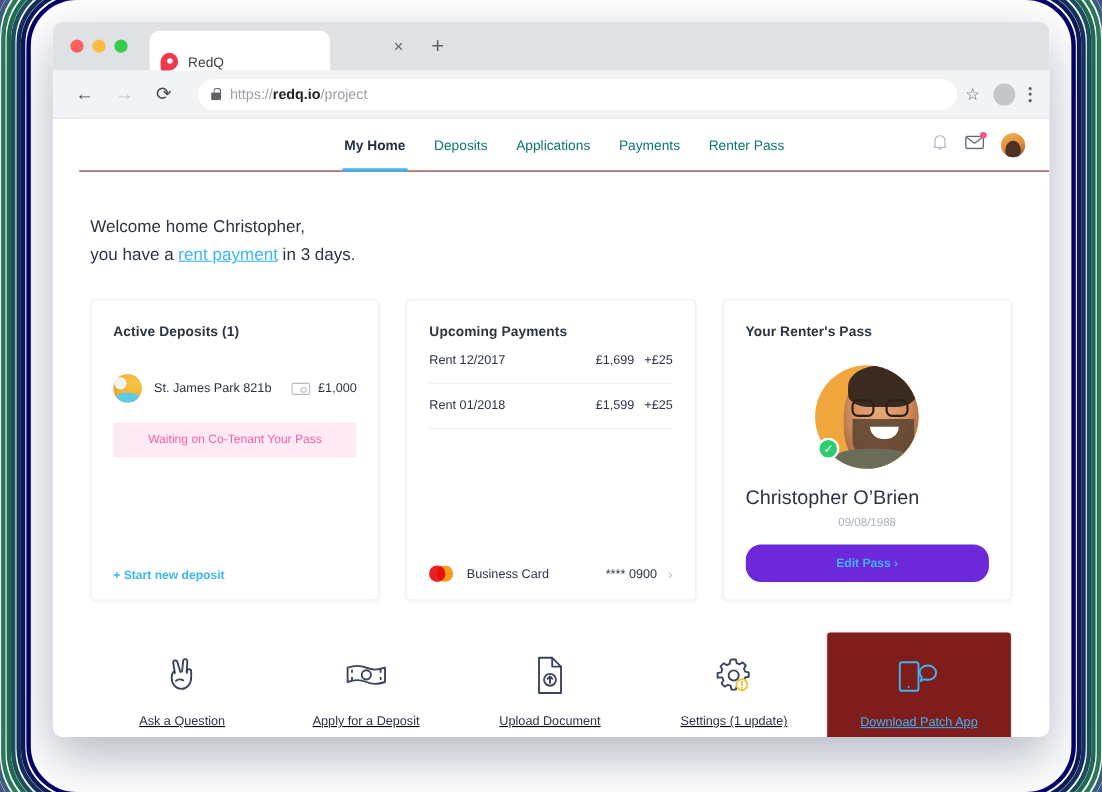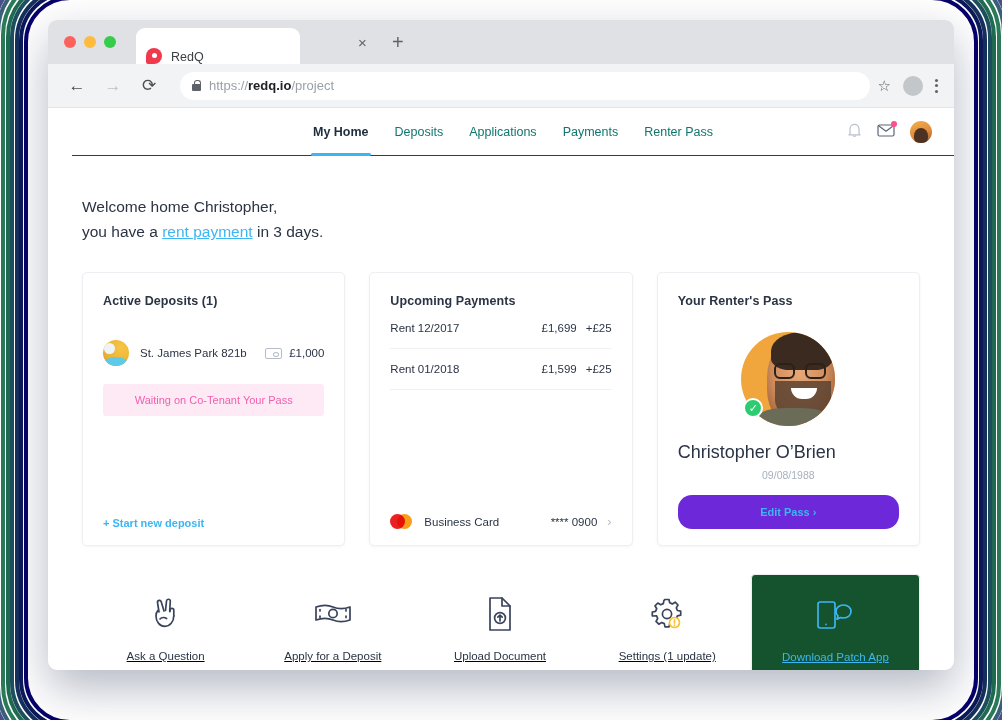--- a/index.html
+++ b/index.html
@@ -388,21 +388,21 @@
   }
   .action {
     flex: 1;
     display: flex; flex-direction: column; align-items: center;
     padding: 20px 0 18px 0;
     border-radius: 4px;
   }
   .action.boxed {
     border: 1px solid #edeff2;
     box-shadow: 0 1px 3px rgba(30,40,70,.05);
-    background: #14532d;
+    background: #7f1d1d;
   }
   .action svg { display: block; }
   .action-label {
     margin-top: 16px;
     font-size: 11.5px;
     color: #2b3445;
     white-space: nowrap;
   }
   .action.boxed .action-label {
     color: #3cb6f3;

